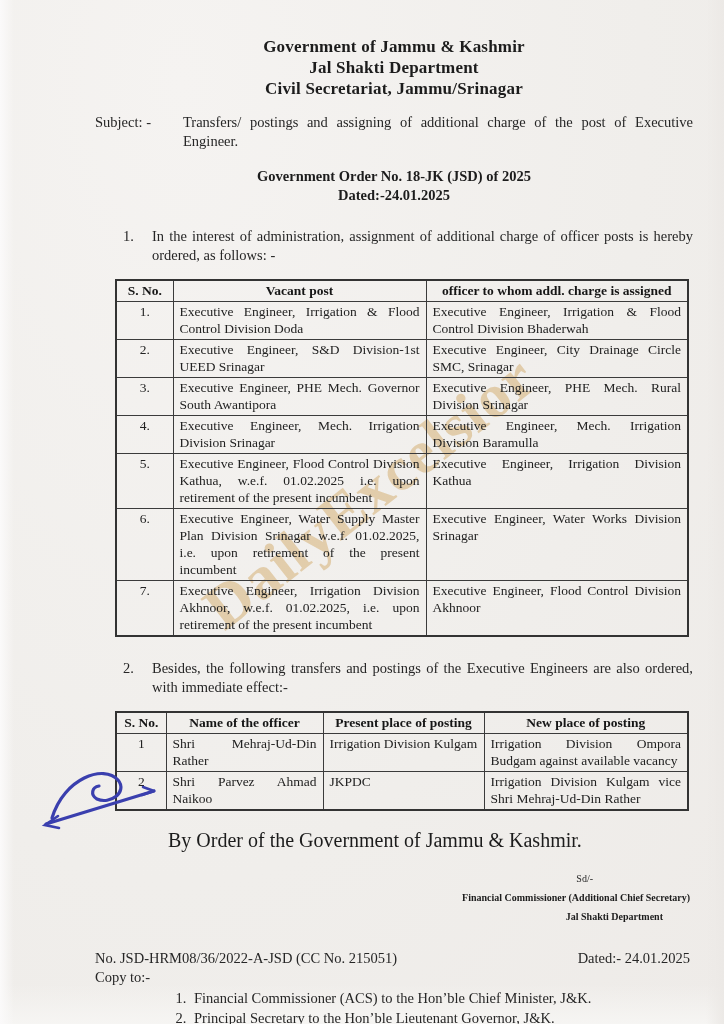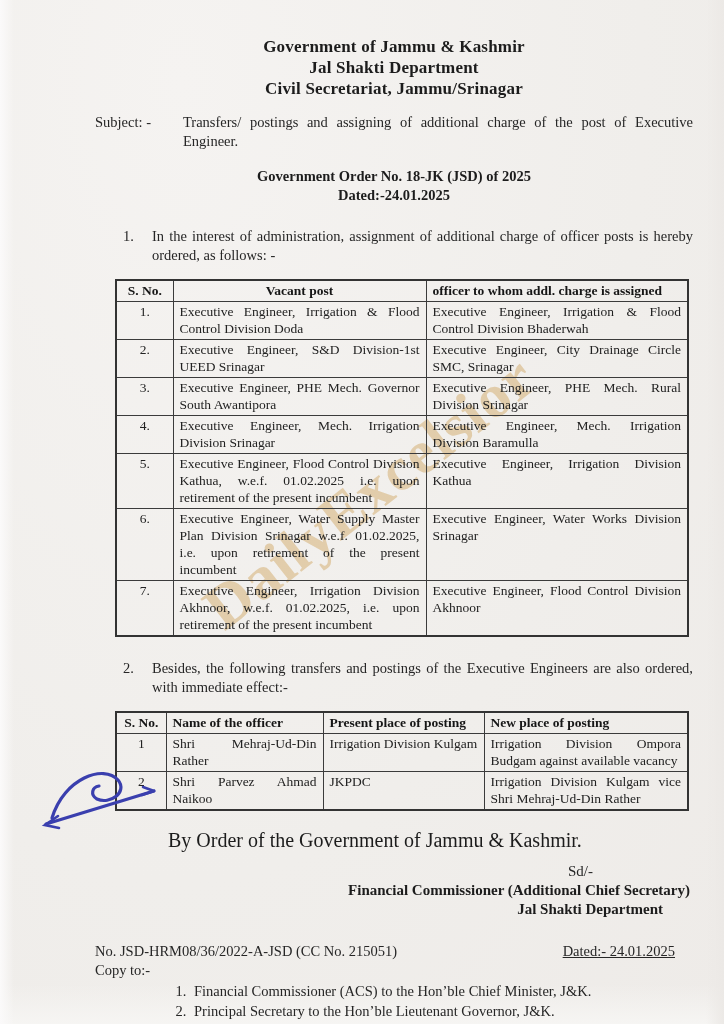--- a/index.html
+++ b/index.html
@@ -75,52 +75,52 @@
     background: transparent;
   }
   .tbl1 { width: 572px; }
   .tbl2 { width: 572px; }
   th, td {
     border: 1px solid #3b3b3b;
     padding: 1px 6px 2px 6px;
     vertical-align: top;
   }
   table { border: 2px solid #333; }
-  th { font-weight: bold; text-align: left; color: #161616; }
+  th { font-weight: bold; text-align: center; color: #161616; }
   th:first-child, td:first-child { text-align: center; }
   .tbl1 th:nth-child(2) { text-align: center; }
   td:not(:first-child) { text-align: justify; }
   .tbl2 td:nth-child(3), .tbl2 td:nth-child(2) { text-align: justify; }
 
   .by-order {
     margin-top: 18px;
     margin-left: 73px;
     font-weight: normal;
     font-size: 20px;
     color: #1c1c1c;
   }
 
   .sig-block {
-    margin-top: 10px;
+    margin-top: 17px;
     text-align: right;
-    font-size: 15px;
+    font-size: 10px;
     line-height: 19px;
   }
   .sig-sd { margin-right: 100px; }
   .sig-name { margin-right: 3px; }
   .sig-title { margin-right: 3px; font-weight: bold; color: #1c1c1c; }
   .sig-dept { margin-right: 30px; font-weight: bold; color: #1c1c1c; }
 
   .ref-row {
     margin-top: 24px;
     display: flex;
     justify-content: space-between;
     font-size: 14.5px;
   }
-  .ref-dated { margin-right: 18px; text-decoration: underline; }
+  .ref-dated { margin-right: 3px; }
 
   .copy-to { margin-top: 2px; font-size: 14.5px; }
   .copy-list {
     margin-left: 56px;
     margin-top: 2px;
     font-size: 14.5px;
     line-height: 20px;
   }
   .copy-list li { padding-left: 4px; margin-left: 39px; }
 

